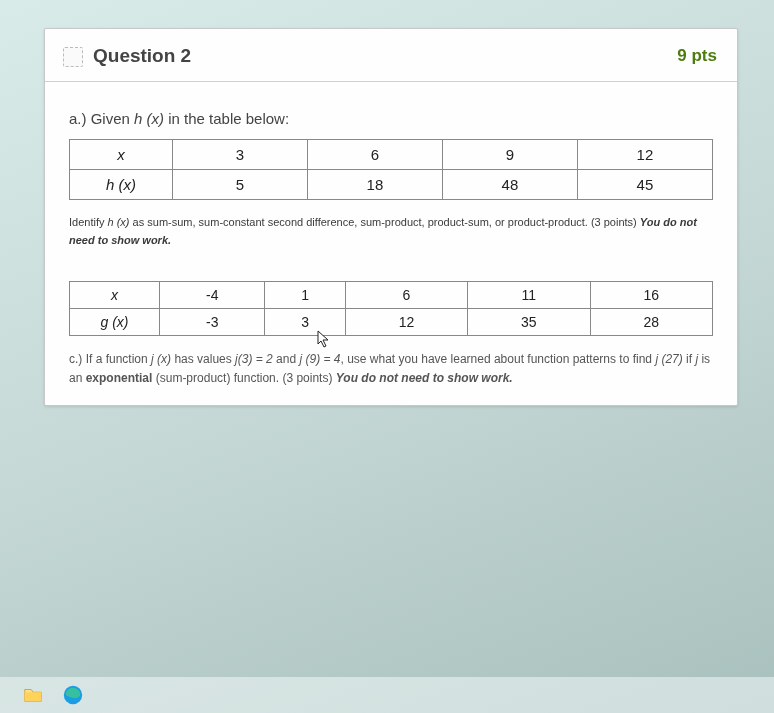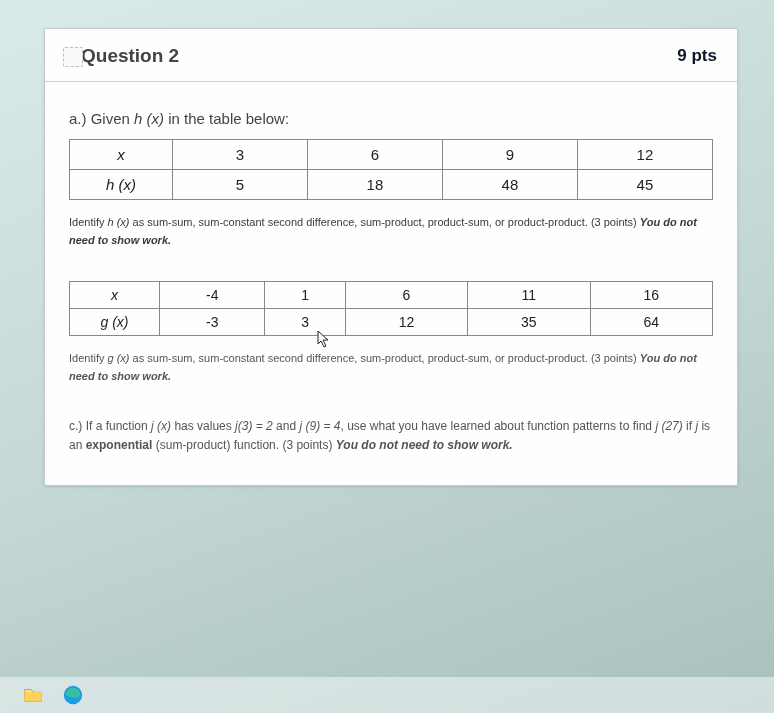--- a/index.html
+++ b/index.html
@@ -18,21 +18,21 @@
     .question-card {
       background: #fefefe;
       border: 1px solid #c8c8c8;
       border-radius: 2px;
       box-shadow: 0 1px 3px rgba(0,0,0,0.12);
     }
     .question-header {
       display: flex;
       justify-content: space-between;
       align-items: center;
-      padding: 16px 20px 14px 36px;
+      padding: 16px 20px 14px 48px;
       border-bottom: 1px solid #d0d0d0;
       position: relative;
     }
     .question-header::before {
       content: "";
       position: absolute;
       left: 18px;
       top: 18px;
       width: 18px;
       height: 18px;
@@ -41,24 +41,24 @@
       background: #fafafa;
     }
     .question-title {
       font-size: 19px;
       font-weight: bold;
       color: #444;
     }
     .points {
       font-size: 17px;
       font-weight: bold;
-      color: #0f172a;
+      color: #4d7c0f;
     }
     .question-body {
-      padding: 28px 24px 20px 24px;
+      padding: 28px 24px 8px 24px;
     }
     .part-label {
       font-size: 15px;
       color: #444;
       margin-bottom: 12px;
     }
     .fx { font-style: italic; }
     .data-table {
       width: 100%;
       border-collapse: collapse;
@@ -172,32 +172,29 @@
             <td>6</td>
             <td>11</td>
             <td>16</td>
           </tr>
           <tr>
             <td class="row-label">g (x)</td>
             <td>-3</td>
             <td>3</td>
             <td>12</td>
             <td>35</td>
-            <td>64</td>
+            <td>28</td>
           </tr>
         </tbody>
           </table>
         <div class="cursor-wrap">
           <svg class="cursor" viewBox="0 0 14 18">
               <path d="M1 1 L1 14 L4 11 L7 17 L9 16 L6 10 L11 10 Z" fill="white" stroke="#222" stroke-width="1"></path>
             </svg>
         </div>
-        <p class="instruction">
-          <span>Identify </span><span class="fx">g (x)</span><span> as sum-sum, sum-constant second difference, sum-product, product-sum, or product-product. (3 points) </span><span class="bold">You do not need to show work.</span>
-        </p>
       </div>
 
       <div class="section-c">
         <p class="instruction" style="margin-bottom:10px">
           <span>c.) If a function </span><span class="fx">j (x)</span><span> has values </span><span class="fx">j(3) = 2</span><span> and </span><span class="fx">j (9) = 4</span><span>, use what you have learned about function patterns to find </span><span class="fx">j (27)</span><span> if </span><span class="fx">j</span><span> is an </span><strong>exponential</strong><span> (sum-product) function. (3 points) </span><span class="bold">You do not need to show work.</span>
         </p>
       </div>
 
     </div>
   </div>

